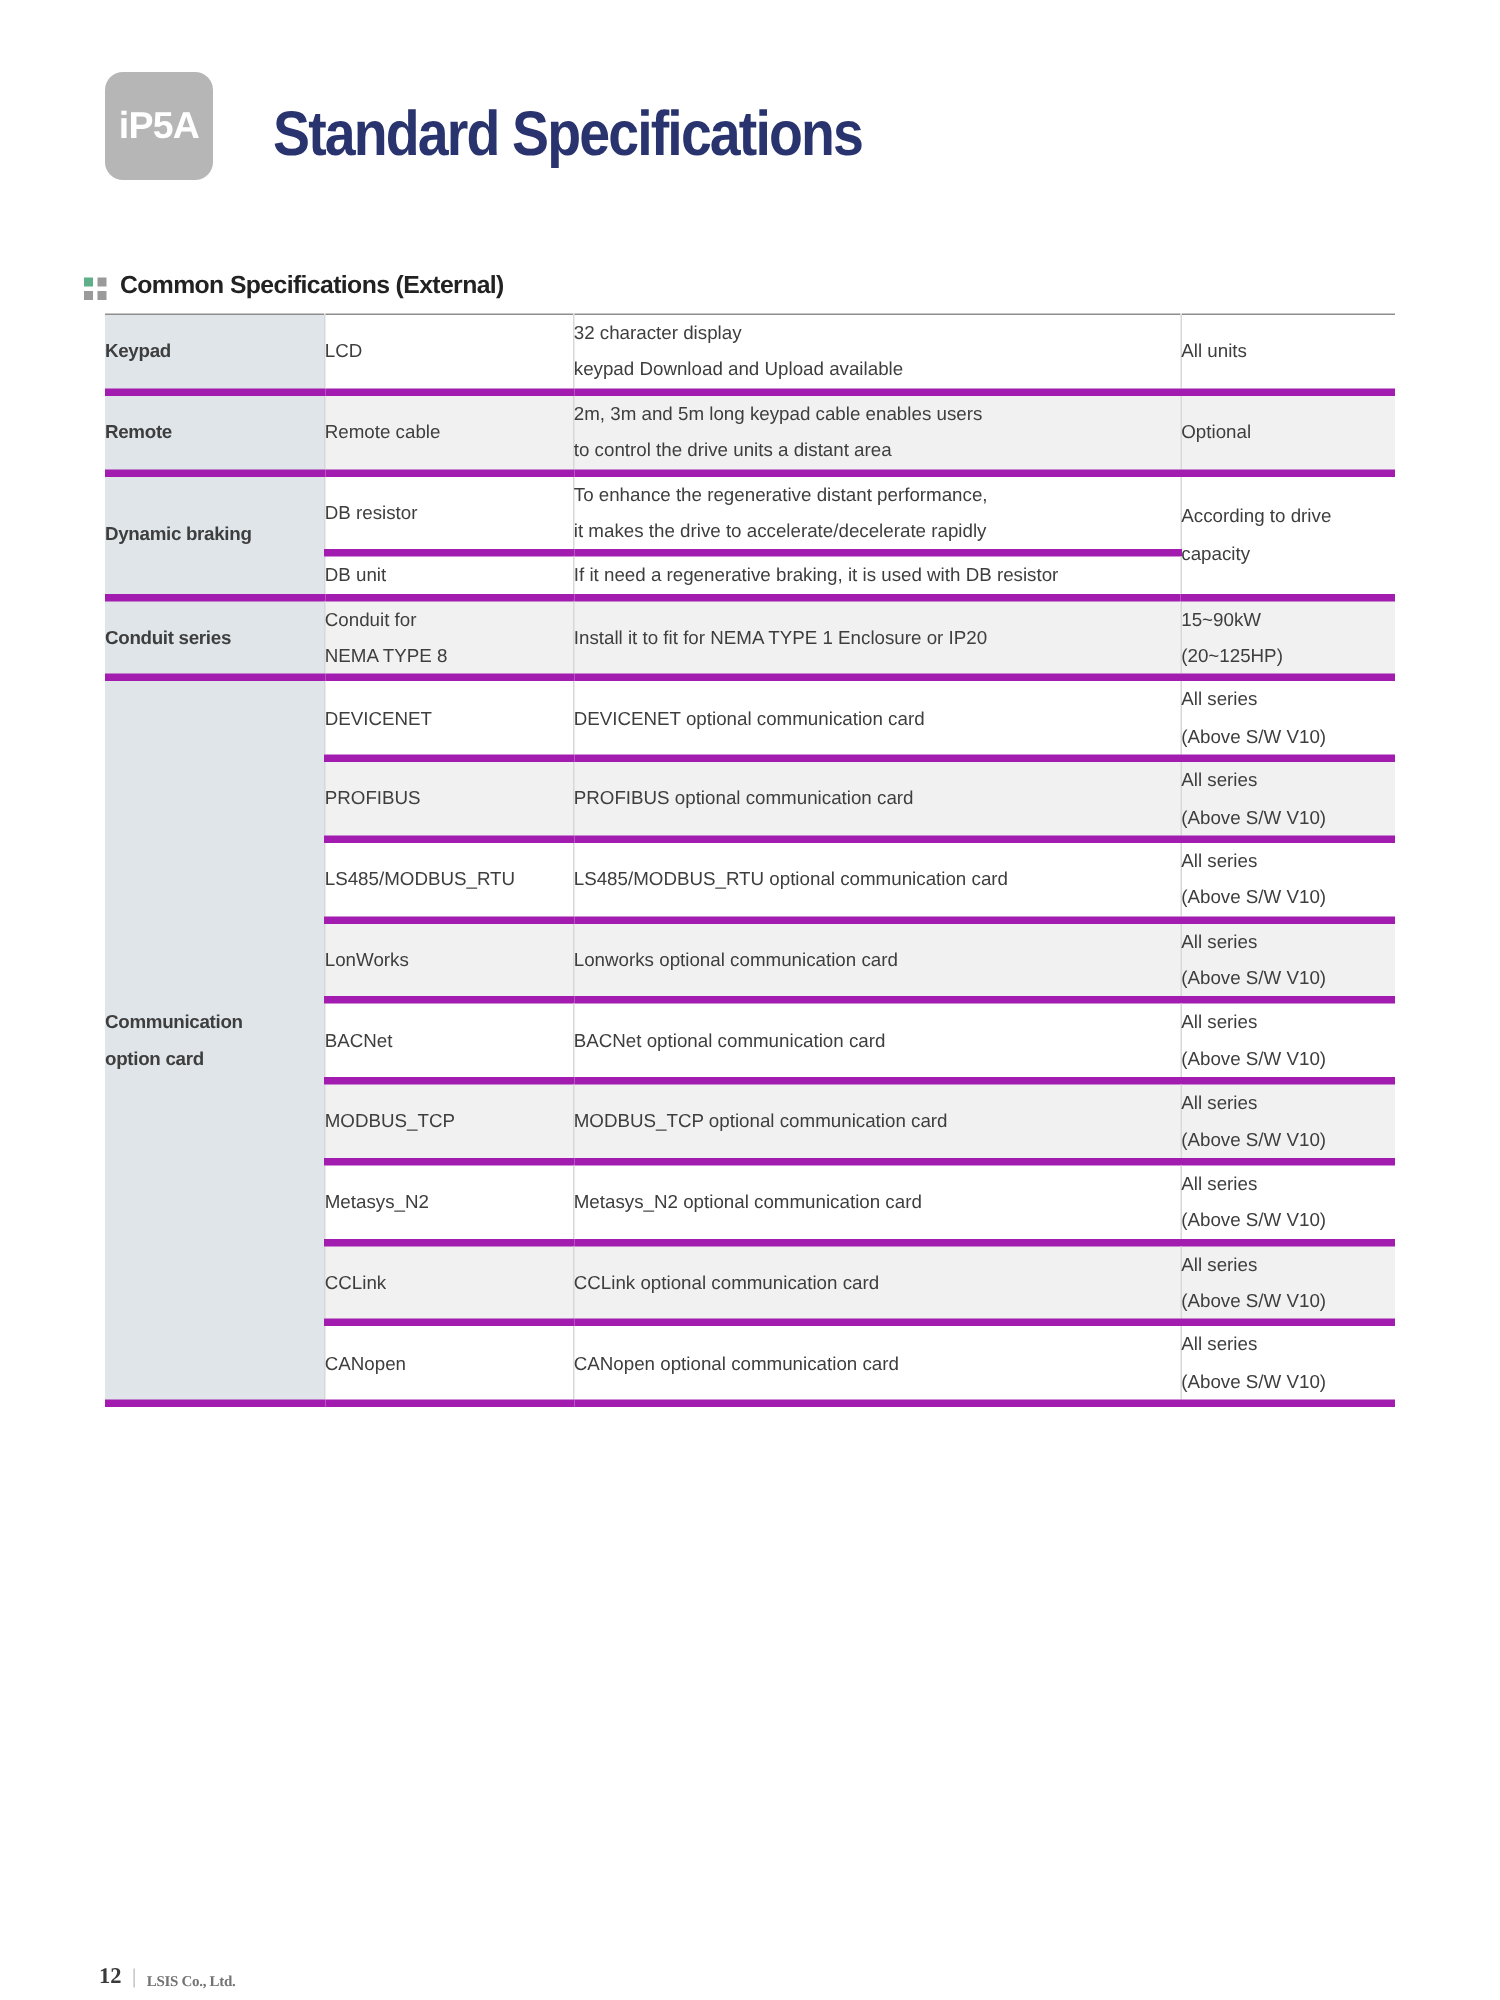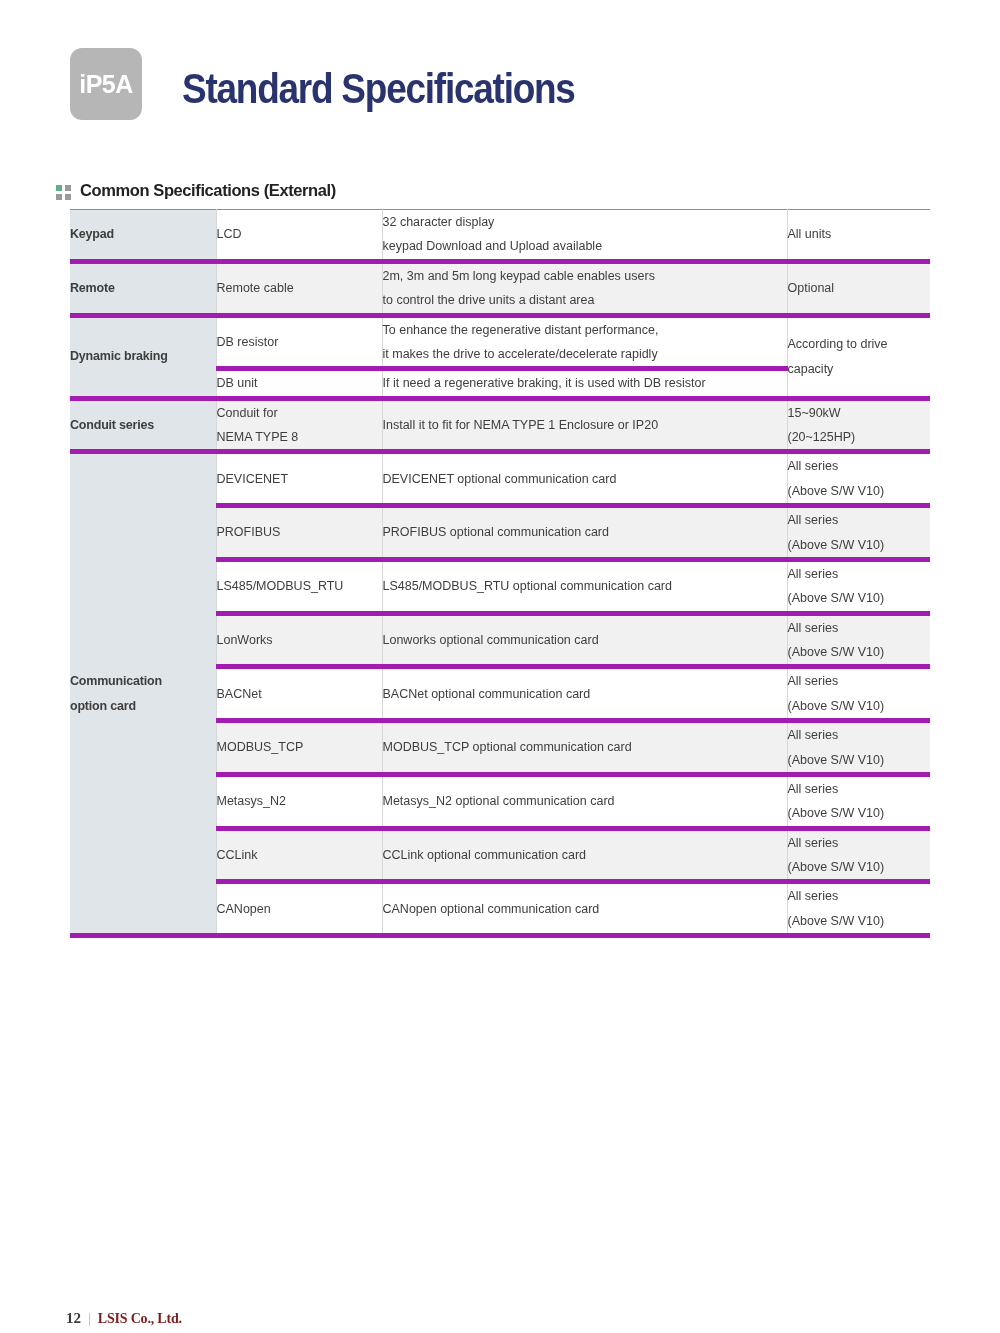--- a/index.html
+++ b/index.html
@@ -153,22 +153,22 @@
     font-size: 15px;
     color: #3a3a3a;
     font-weight: bold;
   }
   .footer-sep {
     margin: 0 7px;
     color: #b0b0b0;
     font-size: 14px;
   }
   .footer-company {
-    font-size: 14px;
-    color: #7f1d1d;
+    font-size: 10px;
+    color: #737373;
     font-weight: bold;
     letter-spacing: -0.2px;
   }
 </style>
 </head>
 <body>
 
 <div class="page-header">
   <div class="badge">iP5A</div>
   <div class="page-title">Standard Specifications</div>

